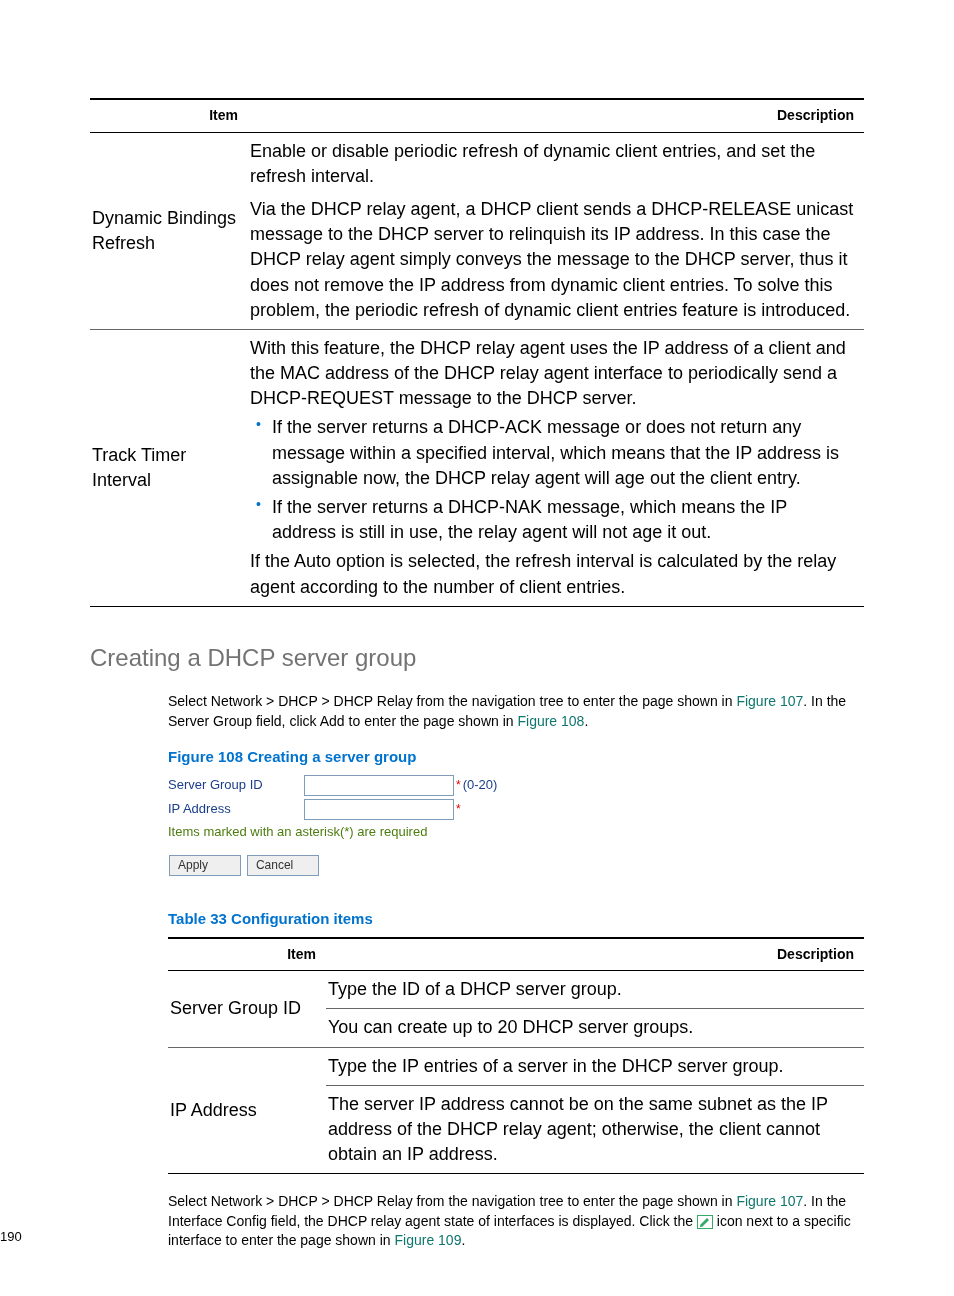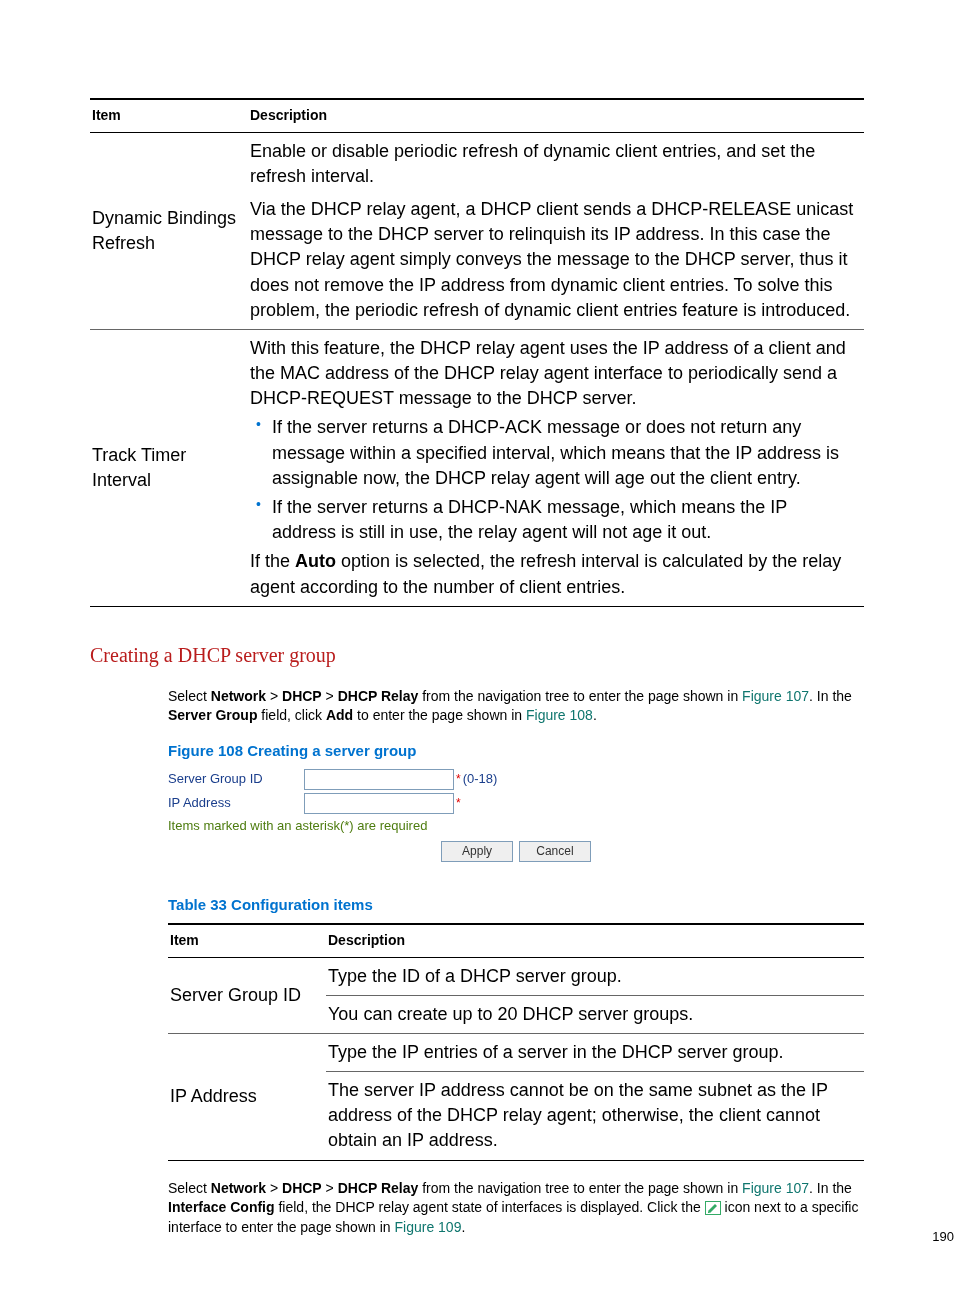--- a/index.html
+++ b/index.html
@@ -1,42 +1,42 @@
 <!DOCTYPE html>
 <html><head>
 <meta charset="utf-8">
 <style>
   body{margin:0;background:#fff;font-family:Arial,Helvetica,sans-serif;color:#000;font-size:14px;line-height:1.4}
   .page{width:954px;min-height:1296px;margin:0 auto;padding:98px 90px 40px 90px;box-sizing:border-box;position:relative}
   table.doc{width:100%;border-collapse:collapse;margin-bottom:18px}
   table.doc thead tr{border-top:2.5px solid #000;border-bottom:1.5px solid #000}
-  table.doc th{text-align:left;font-weight:bold;padding:6px 10px 6px 2px;font-size:14px}
+  table.doc th{text-align:right;font-weight:bold;padding:6px 10px 6px 2px;font-size:14px}
   table.doc td{padding:6px 10px 6px 2px;vertical-align:top;font-size:18px}
   table.doc tbody{border-bottom:1.5px solid #000}
   .sep{border-bottom:1px solid #666}
   .col-item{width:158px}
-  h2{color:#b91c1c;font-weight:normal;font-size:20px;margin:34px 0 18px 0;font-family:Liberation Serif, serif}
+  h2{color:#737373;font-weight:normal;font-size:24px;margin:34px 0 18px 0;font-family:Liberation Sans, sans-serif}
   .body-block{margin-left:78px}
   .link{color:#0f766e}
   .fig-title{color:#0073cf;font-weight:bold;font-size:15px;margin:14px 0 8px 0}
-  .bold{font-weight:bold}
+  .bold{font-weight:normal}
   .form-area{margin:2px 0 14px 0}
   .form-row{display:flex;align-items:center;margin:3px 0}
   .form-label{width:136px;color:#1a3e8c;font-size:13px}
   .form-input{width:148px;height:19px;border:1px solid #7f9db9;background:#fff}
   .hint{color:#1a3e8c;font-size:13px;margin-left:2px}
   .req{color:#d00;font-size:12px;margin-left:2px}
   .note-line{color:#4d7c0f;font-size:13px;margin:2px 0 6px 0}
-  .btn-row{text-align:center;margin-top:6px}
+  .btn-row{margin-top:14px}
   .btn{display:inline-block;min-width:54px;padding:1px 8px;border:1px solid #7f9db9;background:#efefef;font-size:12px;color:#333;margin:0 1px}
   ul.bul{margin:4px 0;padding-left:22px}
   ul.bul li{margin:4px 0;position:relative;list-style:none}
   ul.bul li::before{content:"•";color:#0073cf;position:absolute;left:-16px;font-size:14px}
   .pencil-icon{display:inline-block;width:16px;height:14px;vertical-align:text-bottom}
-  .pgnum{text-align:right;font-size:13px;position:absolute;bottom:50px;left:0;right:0}
+  .pgnum{text-align:left;font-size:13px;position:absolute;bottom:50px;left:0;right:0}
 </style>
 </head>
 <body>
 
 <div class="page">
 
   <table class="doc">
     <colgroup>
         <col class="col-item">
         <col>
@@ -78,21 +78,21 @@
       <span>Select </span><span class="bold">Network</span><span> &gt; </span><span class="bold">DHCP</span><span> &gt; </span><span class="bold">DHCP Relay</span><span> from the navigation tree to enter the page shown in </span><span class="link">Figure 107</span><span>. In the </span><span class="bold">Server Group</span><span> field, click </span><span class="bold">Add</span><span> to enter the page shown in </span><span class="link">Figure 108</span><span>.</span>
     </p>
 
     <div class="fig-title">Figure 108 Creating a server group</div>
 
     <div class="form-area">
       <div class="form-row">
         <span class="form-label">Server Group ID</span>
         <span class="form-input"></span>
         <span class="req">*</span>
-          <span class="hint">(0-18)</span>
+          <span class="hint">(0-20)</span>
       </div>
       <div class="form-row">
         <span class="form-label">IP Address</span>
         <span class="form-input"></span>
         <span class="req">*</span>
       </div>
       <div class="note-line">Items marked with an asterisk(*) are required</div>
       <div class="btn-row">
         <span class="btn">Apply</span>
         <span class="btn">Cancel</span>

